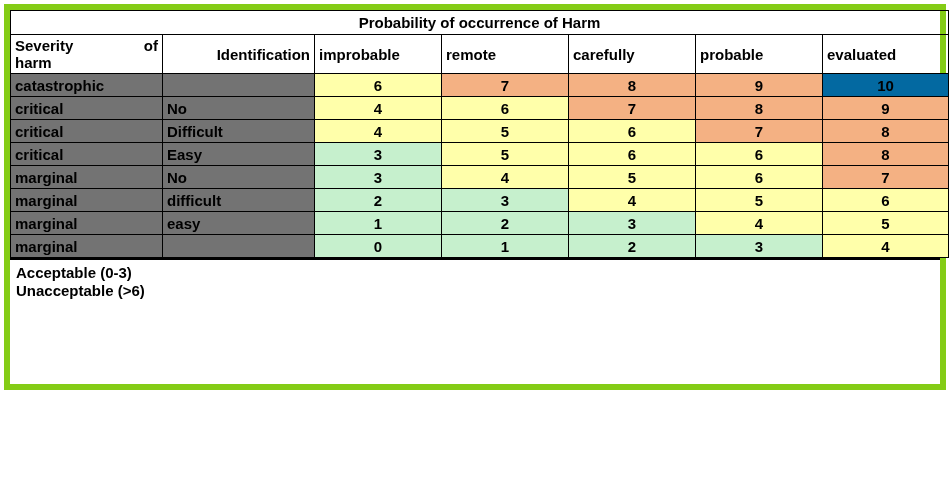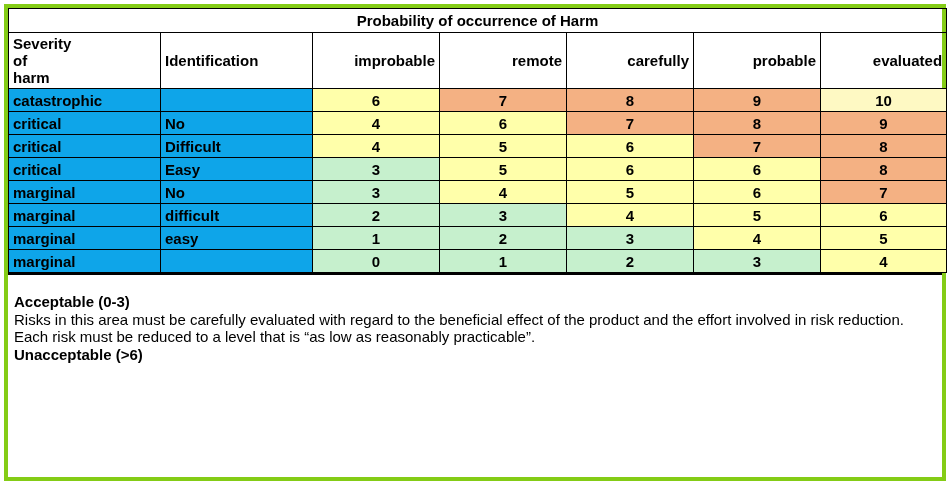--- a/index.html
+++ b/index.html
@@ -17,23 +17,23 @@
     box-sizing: border-box;
     background: #ffffff;
     position: relative;
     overflow: hidden;
   }
   .frame {
     position: absolute;
     left: 4px;
     top: 4px;
     width: 942px;
-    height: 477px;
-    box-sizing: border-box;
-    border: 4px solid #84cc16;
+    height: 386px;
+    box-sizing: border-box;
+    border: 6px solid #84cc16;
     display: flex;
     flex-direction: column;
   }
   table.risk {
     border-collapse: collapse;
     table-layout: fixed;
     width: 100%;
   }
   table.risk td, table.risk th {
     border: 1px solid #000000;
@@ -55,48 +55,47 @@
   }
   .hdr-sev {
     text-align: left;
     position: relative;
     padding: 0 4px;
   }
   .hdr-sev .line1 {
     display: flex;
     justify-content: space-between;
     width: 100%;
-    flex-direction: column;
   }
   .hdr-ident {
+    text-align: right;
+    padding-left: 6px;
+  }
+  .hdr-col {
     text-align: left;
-    padding-left: 6px;
-  }
-  .hdr-col {
-    text-align: right;
     font-weight: normal;
   }
   .data-row td {
     height: 23px;
     vertical-align: middle;
   }
   .cell-sev, .cell-ident {
     font-weight: normal;
     text-align: left;
     padding-left: 4px;
-    background: #0ea5e9;
+    background: #737373;
   }
   .cell-num {
     text-align: center;
     font-weight: bold;
   }
   .notes {
     flex: 1;
     border-top: 2px solid #000000;
-    padding: 18px 6px 0 6px;
+    padding: 4px 6px 0 6px;
     font-size: 15px;
     line-height: 1.18;
     box-sizing: border-box;
   }
   .notes p {
     margin: 0 0 0 0;
   }
   .notes .bold {
     font-weight: bold;
   }
@@ -137,21 +136,21 @@
           <td class="hdr-col">evaluated</td>
         </tr>
 
         <tr class="data-row">
           <td class="cell-sev">catastrophic</td>
           <td class="cell-ident"></td>
           <td class="cell-num" style="background: rgb(255, 255, 170);">6</td>
           <td class="cell-num" style="background: rgb(244, 177, 131);">7</td>
           <td class="cell-num" style="background: rgb(244, 177, 131);">8</td>
           <td class="cell-num" style="background: rgb(244, 177, 131);">9</td>
-          <td class="cell-num" style="background: #fef9c3;">10</td>
+          <td class="cell-num" style="background: #0369a1;">10</td>
         </tr>
         <tr class="data-row">
           <td class="cell-sev">critical</td>
           <td class="cell-ident">No</td>
           <td class="cell-num" style="background: rgb(255, 255, 170);">4</td>
           <td class="cell-num" style="background: rgb(255, 255, 170);">6</td>
           <td class="cell-num" style="background: rgb(244, 177, 131);">7</td>
           <td class="cell-num" style="background: rgb(244, 177, 131);">8</td>
           <td class="cell-num" style="background: rgb(244, 177, 131);">9</td>
         </tr>
@@ -207,18 +206,17 @@
           <td class="cell-num" style="background: rgb(198, 240, 205);">1</td>
           <td class="cell-num" style="background: rgb(198, 240, 205);">2</td>
           <td class="cell-num" style="background: rgb(198, 240, 205);">3</td>
           <td class="cell-num" style="background: rgb(255, 255, 170);">4</td>
         </tr>
       </tbody>
     </table>
 
     <div class="notes">
       <p class="bold">Acceptable (0-3)</p>
-      <p>Risks in this area must be carefully evaluated with regard to the beneficial effect of the product and the effort involved in risk reduction. Each risk must be reduced to a level that is “as low as reasonably practicable”.</p>
       <p class="bold">Unacceptable (&gt;6)</p>
     </div>
 
   </div>
 </div>
 
 </body></html>

